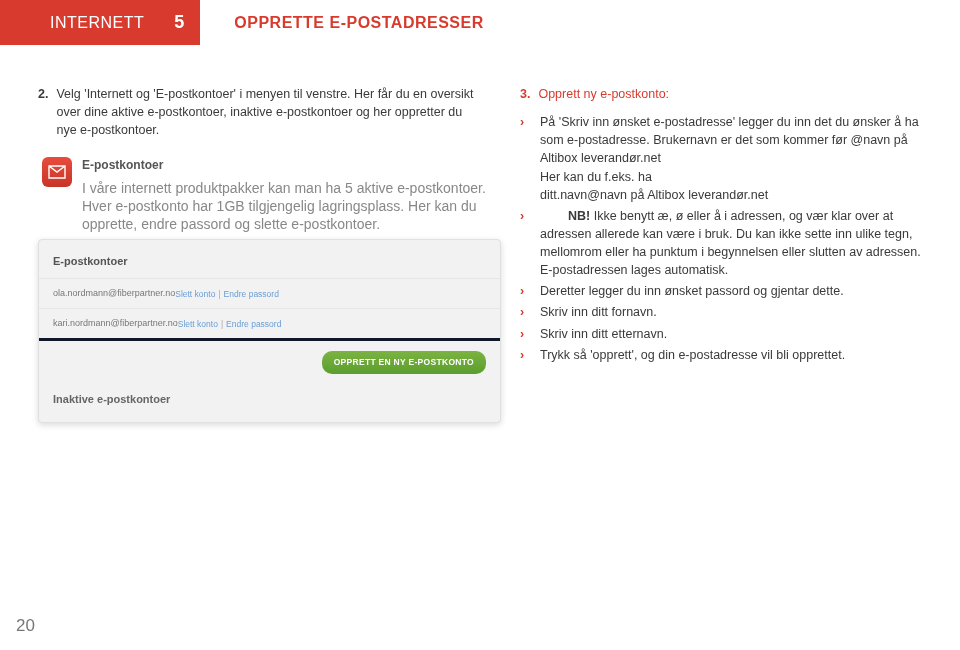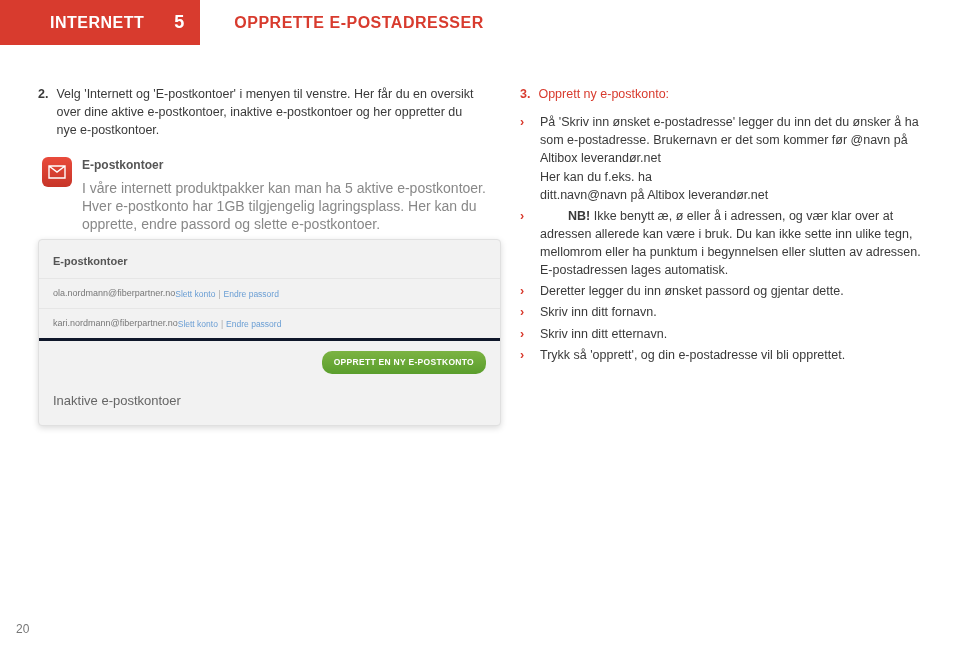--- a/index.html
+++ b/index.html
@@ -19,21 +19,21 @@
     align-items: center;
   }
   .header-inner {
     display: flex;
     align-items: center;
     height: 45px;
   }
   .header-label {
     background: #d83b2e;
     color: #fff;
-    font-weight: 700;
+    font-weight: 400;
     font-size: 16px;
     letter-spacing: 0.5px;
     padding: 0 22px 0 50px;
     height: 45px;
     line-height: 45px;
   }
   .header-num {
     background: #d83b2e;
     color: #fff;
     font-weight: 700;
@@ -162,30 +162,30 @@
   .panel-btn {
     background: linear-gradient(#7cb342,#5a9e2d);
     color: #fff;
     font-size: 8.5px;
     font-weight: 700;
     padding: 5px 12px;
     border-radius: 10px;
     letter-spacing: 0.3px;
   }
   .panel-sub {
-    font-size: 13px;
-    font-weight: 400;
+    font-size: 11px;
+    font-weight: 700;
     color: #666;
     padding: 14px 14px 0 14px;
   }
   .page-num {
     position: absolute;
     left: 16px;
     bottom: 14px;
-    font-size: 12px;
+    font-size: 17px;
     color: #777;
   }
 </style>
 </head>
 <body>
 
 <div class="header">
   <div class="header-inner">
     <div class="header-label">INTERNETT</div>
     <div class="header-num">5</div>

